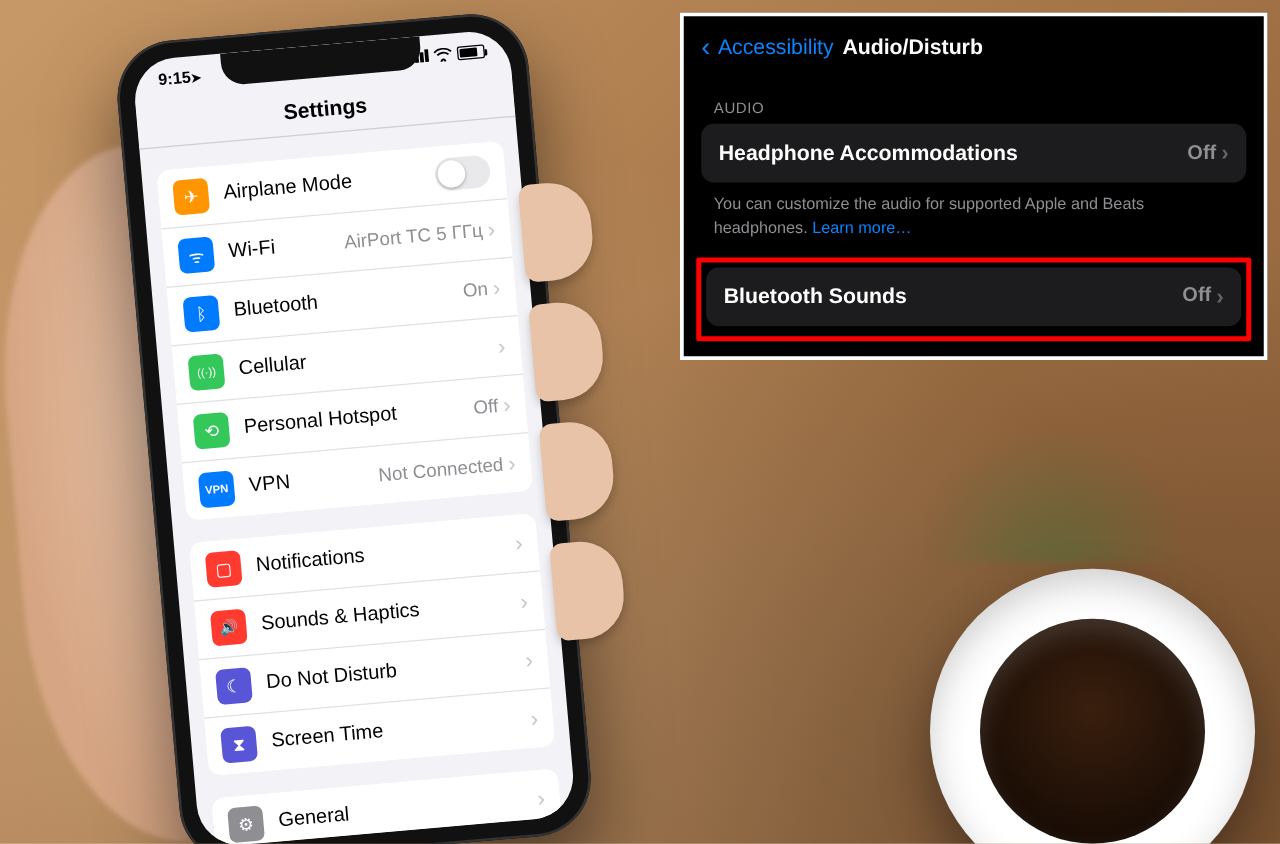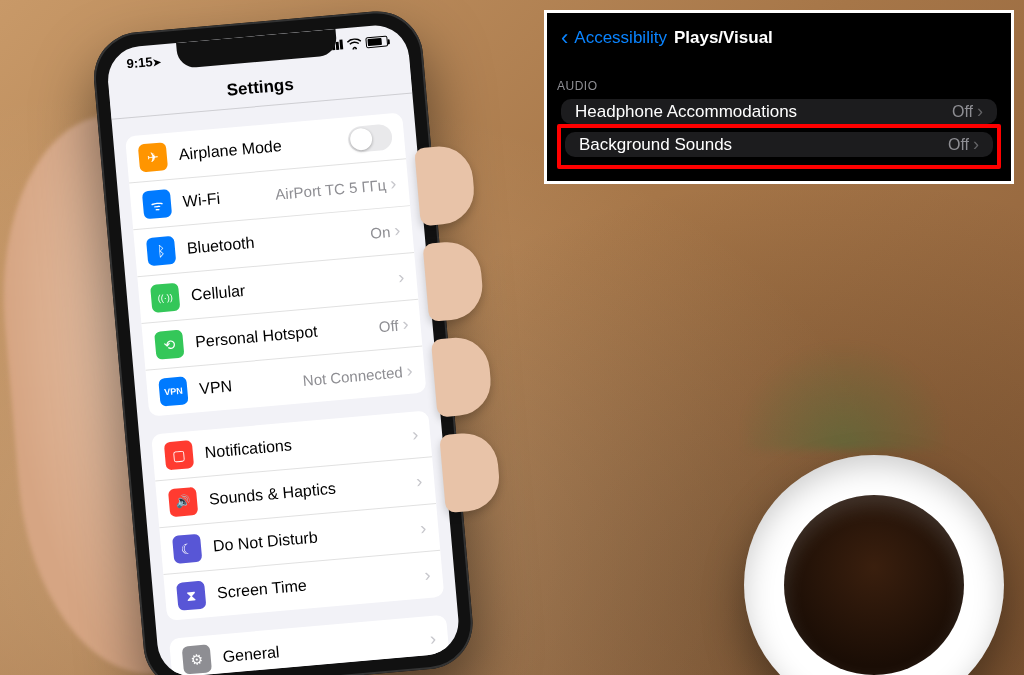--- a/index.html
+++ b/index.html
@@ -181,28 +181,28 @@
   }
   .ov-header {
     display:flex; align-items:center; gap:6px;
     padding: 14px 14px 12px;
   }
   .ov-back { color:#0a84ff; font-size:22px; line-height:1; }
   .ov-back-text { color:#0a84ff; font-size:17px; margin-right:1px;}
   .ov-title { color:#fff; font-size:17px; font-weight:600; }
   .ov-section-label {
     color:#8e8e93; font-size:12px; letter-spacing:0.5px;
-    padding: 18px 10px 6px;
+    padding: 18px 24px 6px;
   }
   .ov-cell {
     margin: 0 14px;
     background:#1c1c1e;
     border-radius:10px;
-    padding: 2px 14px;
-    display:flex; align-items:center;
+    padding: 13px 14px;
+    display:flex; align-items:center;font-weight:bold;
   }
   .ov-cell .cl { flex:1; font-size:17px; color:#fff; }
   .ov-cell .cv { color:#8e8e93; font-size:16px; margin-right:4px;}
   .ov-cell .cchev { color:#636366; font-size:18px; }
   .ov-footer {
     color:#8e8e93; font-size:13px; line-height:1.45;
     padding: 8px 24px 14px;
   }
   .ov-footer .link { color:#0a84ff; }
   .ov-highlight {
@@ -337,31 +337,34 @@
       <span></span>
       <span></span>
       <span></span>
     </div>
 </div>
 
 <div class="overlay">
   <div class="ov-header">
     <span class="ov-back">‹</span>
     <span class="ov-back-text">Accessibility</span>
-    <span class="ov-title">Plays/Visual</span>
+    <span class="ov-title">Audio/Disturb</span>
   </div>
 
   <div class="ov-section-label">AUDIO</div>
 
   <div class="ov-cell">
     <div class="cl">Headphone Accommodations</div>
     <div class="cv">Off</div>
     <div class="cchev">›</div>
   </div>
+  <div class="ov-footer">
+    <span>You can customize the audio for supported Apple and Beats headphones. </span><span class="link">Learn more…</span>
+  </div>
 
   <div class="ov-highlight">
     <div class="ov-cell">
-      <div class="cl">Background Sounds</div>
+      <div class="cl">Bluetooth Sounds</div>
       <div class="cv">Off</div>
       <div class="cchev">›</div>
     </div>
   </div>
 </div>
 
 </body></html>

